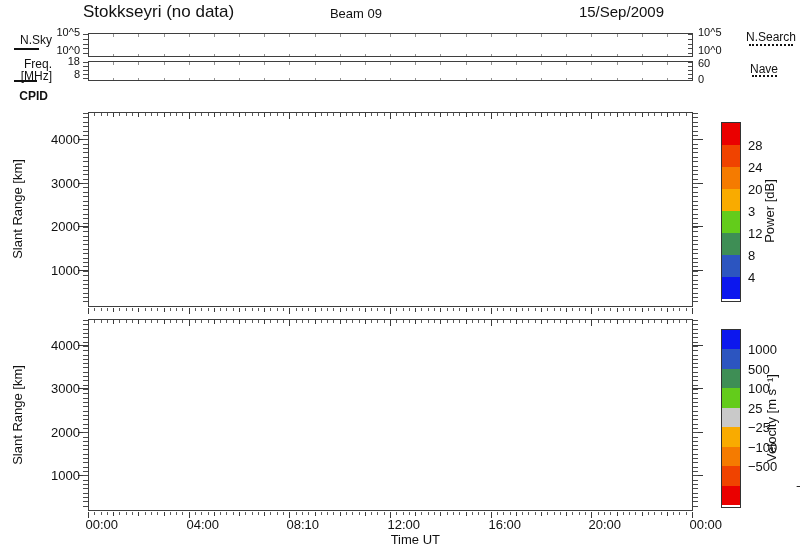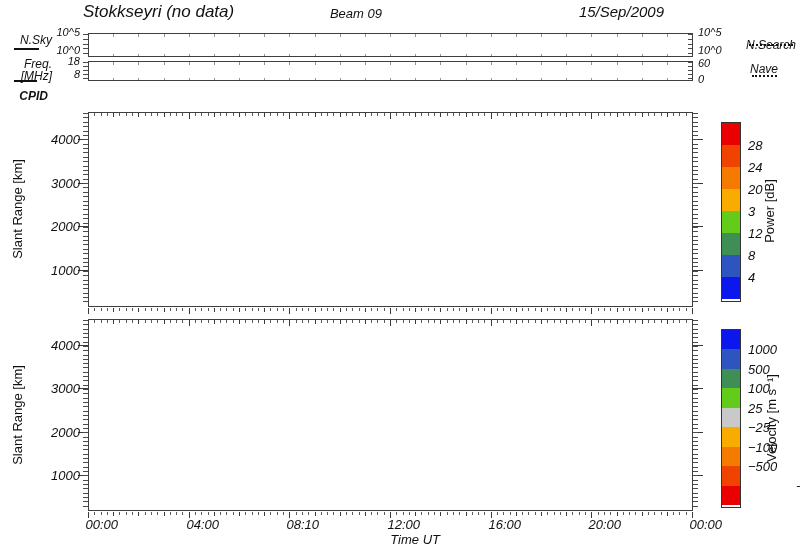--- a/index.html
+++ b/index.html
@@ -2,21 +2,21 @@
 <html><head>
 <meta charset="utf-8">
 <style>
   html,body{margin:0;padding:0;background:#fff;}
   #stage{
     position:relative;width:800px;height:554px;background:#fff;overflow:hidden;
     font-family:"Liberation Sans","DejaVu Sans",sans-serif;color:#111;
   }
   .abs{position:absolute;}
   .panel{position:absolute;border:1px solid #3f3f3f;background:#fff;box-sizing:border-box;}
-  .lbl{position:absolute;color:#111;white-space:nowrap;font-style:italic;}
+  .lbl{position:absolute;color:#111;white-space:nowrap;}
   .ctr{text-align:right;}
   .rt{text-align:right;}
   .title{font-size:17px;}
   .beam{font-size:13px;}
   .date{font-size:15px;}
   .legtxt{font-size:12px;}
   .bold{font-weight:bold;}
   .smtick{font-size:11px;}
   .ytick{font-size:13px;transform:translateY(-50%);}
   .xtick{font-size:13px;}
@@ -37,21 +37,21 @@
   <div class="lbl beam ctr" style="left:278px;top:6px;width:104px;">Beam 09</div>
   <div class="lbl date rt" style="left:464px;top:3px;width:200px;">15/Sep/2009</div>
 
   <div class="lbl legtxt ctr" style="left:0px;top:33px;width:52px;">N.Sky</div>
   <div class="keyline" style="left:14px;top:48px;width:25px;"></div>
   <div class="lbl legtxt ctr" style="left:0px;top:57px;width:52px;">Freq.</div>
   <div class="lbl legtxt ctr" style="left:0px;top:69px;width:52px;">[MHz]</div>
   <div class="keyline" style="left:14px;top:80px;width:23px;"></div>
   <div class="lbl legtxt bold ctr" style="left:0px;top:89px;width:48px;">CPID</div>
 
-  <div class="lbl legtxt" style="left:746px;top:38px;">N.Search</div>
+  <div class="lbl legtxt" style="left:746px;top:30px;">N.Search</div>
   <div class="keydots" style="left:749px;top:44px;width:44px;"></div>
   <div class="lbl legtxt" style="left:750px;top:62px;">Nave</div>
   <div class="keydots" style="left:752px;top:75px;width:25px;"></div>
 
   <div class="lbl smtick rt" style="left:40px;top:26px;width:40px;">10^5</div>
   <div class="lbl smtick rt" style="left:40px;top:44px;width:40px;">10^0</div>
   <div class="lbl smtick" style="left:698px;top:26px;">10^5</div>
   <div class="lbl smtick" style="left:698px;top:44px;">10^0</div>
   <div class="lbl smtick rt" style="left:40px;top:55px;width:40px;">18</div>
   <div class="lbl smtick rt" style="left:40px;top:68px;width:40px;">8</div>

